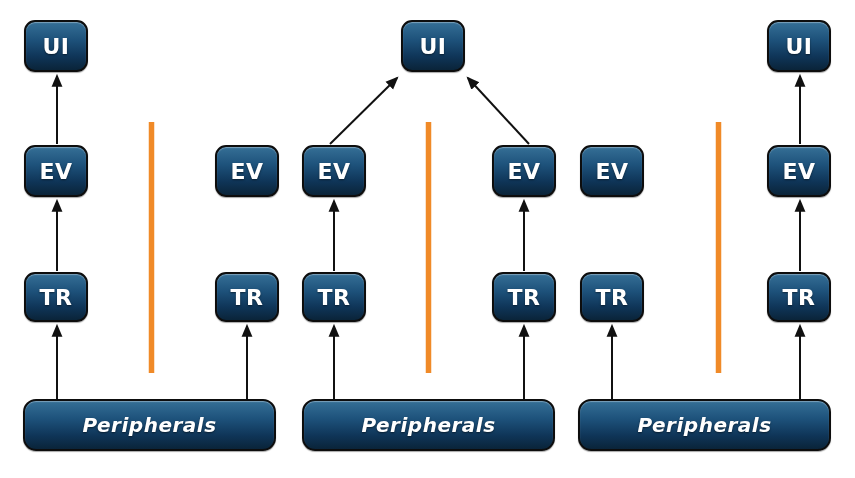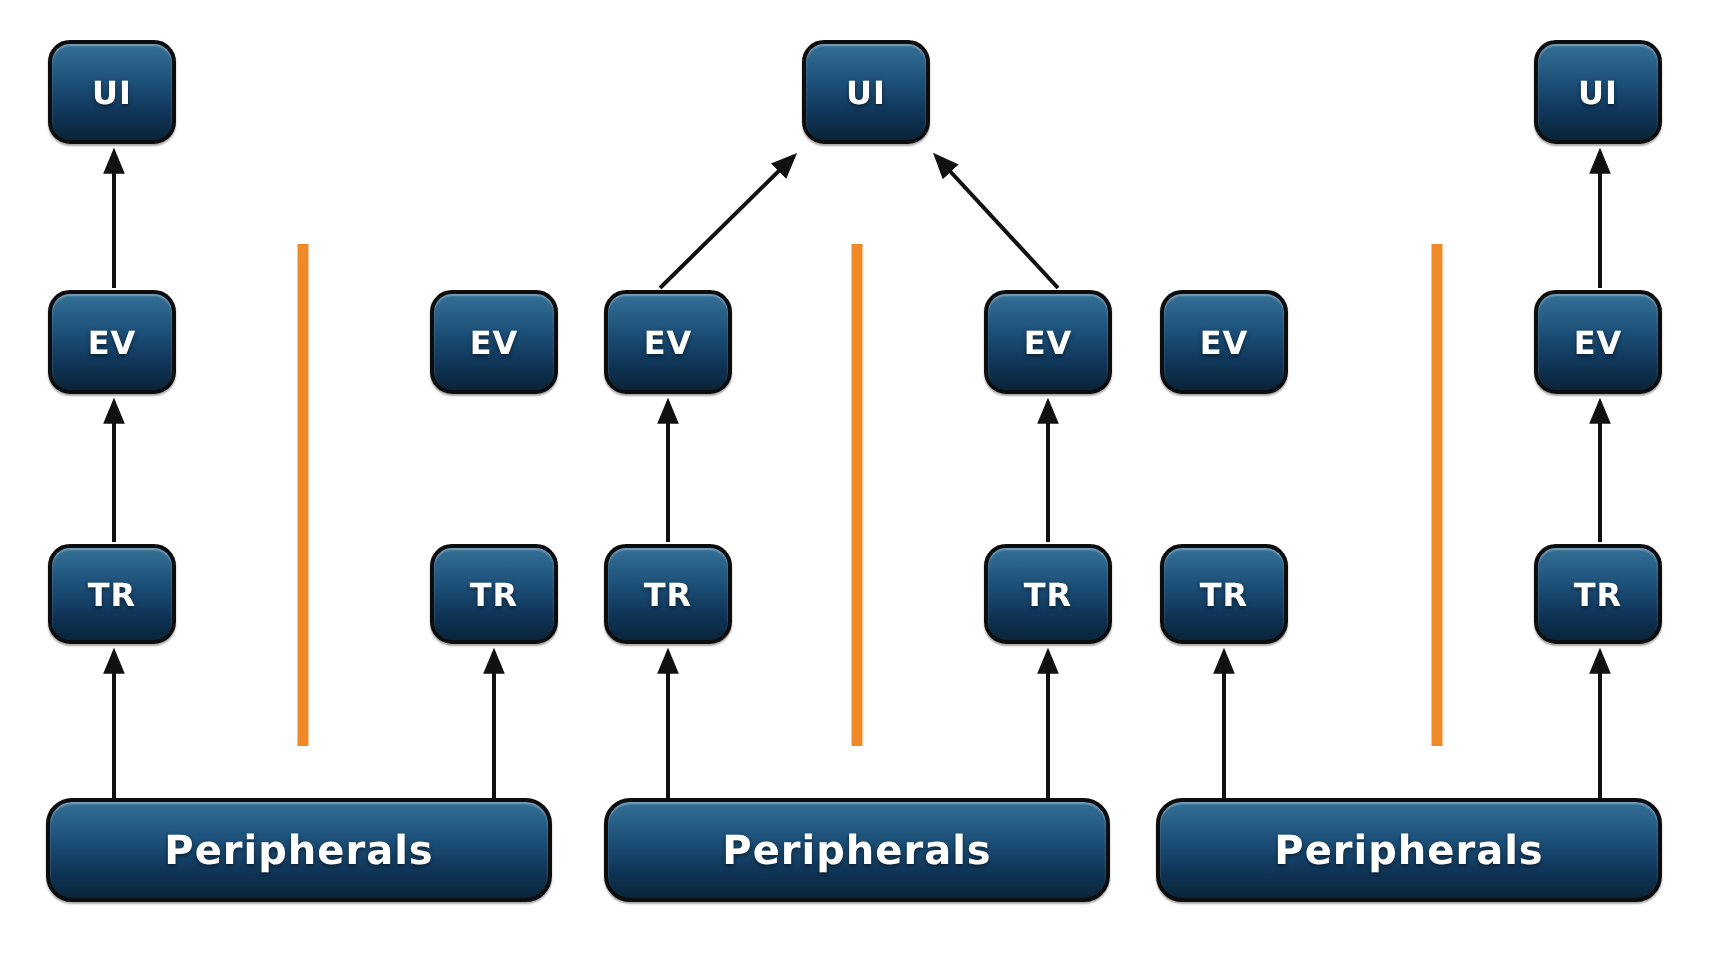--- a/index.html
+++ b/index.html
@@ -32,28 +32,29 @@
     box-sizing: border-box;
     display: flex;
     align-items: center;
     justify-content: center;
     background: linear-gradient(180deg, #356f96 0%, #1d517a 38%, #0f3558 72%, #0a2439 100%);
     border: 2px solid #0d0d0d;
     border-radius: 11px;
     box-shadow: inset 0 1px 1px rgba(255,255,255,0.35), 0 1px 1px rgba(0,0,0,0.35);
     color: #ffffff;
     font-weight: bold;
-    font-size: 16px;
+    font-size: 22px;
     letter-spacing: 0.5px;
     text-shadow: 0 1px 2px rgba(0,0,0,0.5);
     user-select: none;
   }
   .node.wide {
     border-radius: 13px;
     font-size: 20px;
+    font-style: italic;
   }
 </style>
 </head>
 <body>
 
 <div class="canvas">
 
   <svg class="wires" width="855" height="478" viewBox="0 0 855 478">
     <defs>
       <marker id="ah" viewBox="0 0 12 12" refX="10" refY="6" markerWidth="6.5" markerHeight="6.5" orient="auto">

